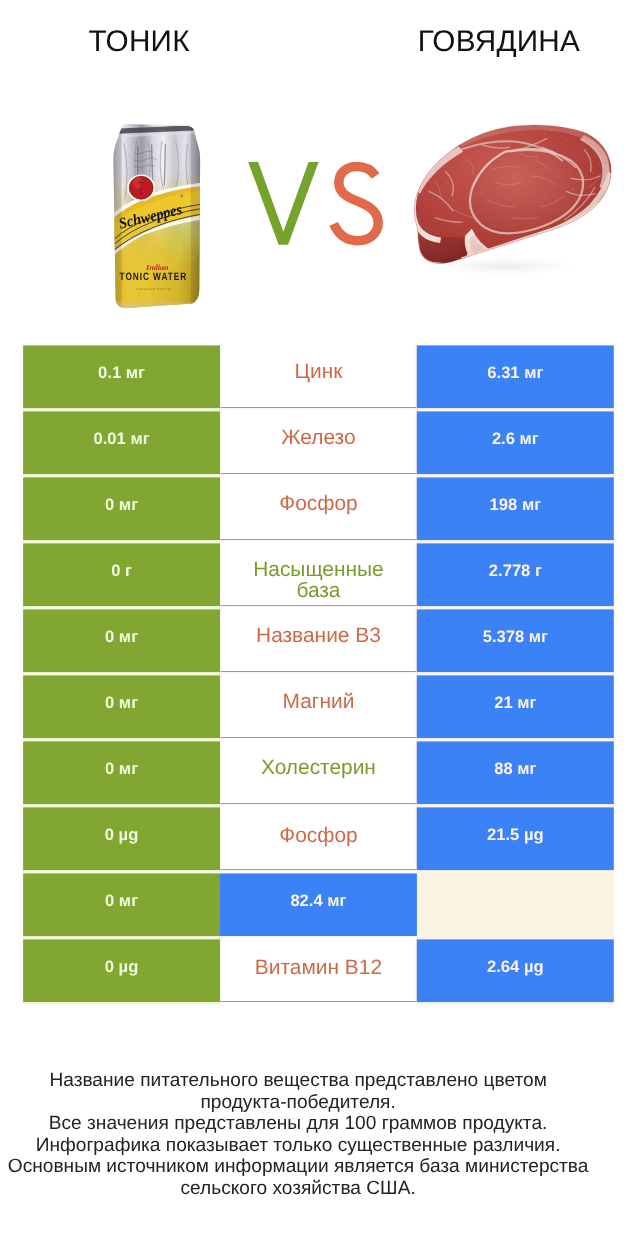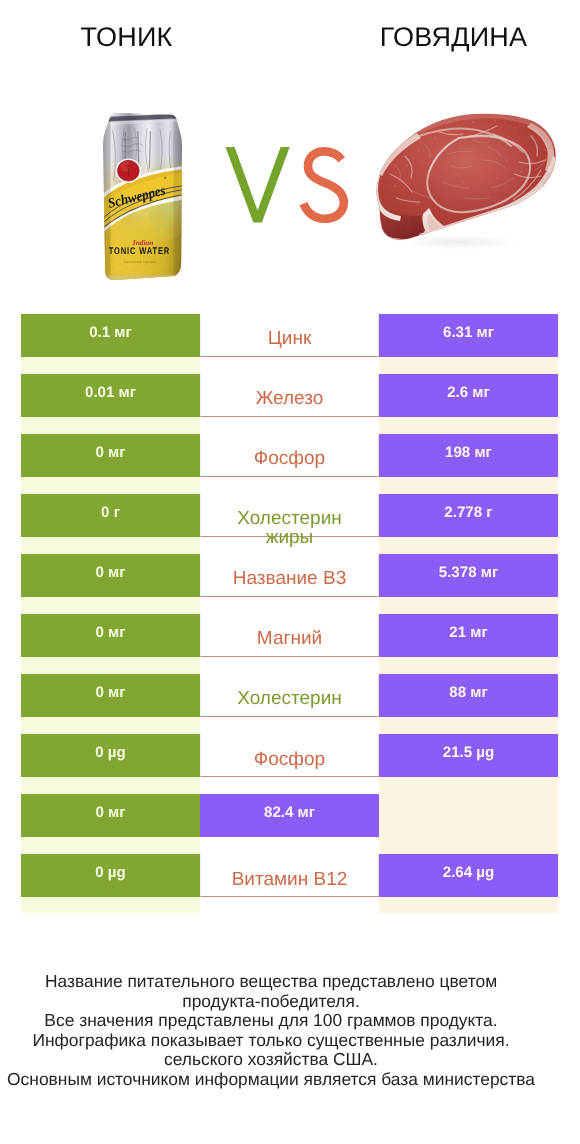--- a/index.html
+++ b/index.html
@@ -19,24 +19,24 @@
   
   #table{position:absolute;left:21px;top:314px;width:537px;}
   #table-bg{position:absolute;left:21px;top:314px;width:537px;height:599px;}
   #table-bg i{position:absolute;top:0;height:599px;display:block;}
   #bg-l{left:0;width:179px;background:#f5fbdc;}
   #bg-m{left:179px;width:179px;background:#ffffff;}
   #bg-r{left:358px;width:179px;background:#fcf4e2;}
   .row{position:relative;height:58.55px;margin-bottom:1.5px;display:flex;}
 
   .row:last-child{margin-bottom:0;}
-  .cell{height:43px;display:flex;align-items:center;justify-content:center;text-align:center;box-sizing:border-box;padding-bottom:7px;}
+  .cell{height:57px;display:flex;align-items:center;justify-content:center;text-align:center;box-sizing:border-box;padding-bottom:7px;}
   .cell-left{width:179px;background:#82a632;color:#f4fbe0;font-size:15.1px;font-weight:700;}
   .cell-mid{width:179px;background:#fff;font-size:19px;font-weight:400;line-height:18.3px;padding:16.2px 14px 0 14px;align-items:flex-start;border-bottom:1.2px solid #c58d7c;border-left:1px solid #f7f0ee;border-right:1px solid #f0ddd6;}
-  .cell-right{width:179px;background:#8b5cf6;color:#fdf3ec;font-size:15.1px;font-weight:700;}
+  .cell-right{width:179px;background:#3b82f6;color:#fdf3ec;font-size:15.1px;font-weight:700;}
   .lbl-green{color:#7b9b2c;}
   .lbl-orange{color:#cd6a47;}
 
   
   #footer{position:absolute;left:0;top:972px;width:542px;text-align:center;font-size:17.4px;line-height:19.6px;color:#232323;font-weight:400;}
 </style>
 </head>
 <body>
 
 <div id="page">
@@ -344,21 +344,21 @@
         <div class="cell cell-mid lbl-orange">Железо</div>
         <div class="cell cell-right">2.6 мг</div>
       </div>
       <div class="row">
         <div class="cell cell-left">0 мг</div>
         <div class="cell cell-mid lbl-orange">Фосфор</div>
         <div class="cell cell-right">198 мг</div>
       </div>
       <div class="row">
         <div class="cell cell-left">0 г</div>
-        <div class="cell cell-mid lbl-green">Холестерин жиры</div>
+        <div class="cell cell-mid lbl-green">Насыщенные база</div>
         <div class="cell cell-right">2.778 г</div>
       </div>
       <div class="row">
         <div class="cell cell-left">0 мг</div>
         <div class="cell cell-mid lbl-orange">Название B3</div>
         <div class="cell cell-right">5.378 мг</div>
       </div>
       <div class="row">
         <div class="cell cell-left">0 мг</div>
         <div class="cell cell-mid lbl-orange">Магний</div>
@@ -383,17 +383,17 @@
         <div class="cell cell-mid lbl-orange">Витамин B12</div>
         <div class="cell cell-right">2.64 µg</div>
       </div>
     </div>
 
   <div id="footer">
       <div>Название питательного вещества представлено цветом</div>
       <div>продукта-победителя.</div>
       <div>Все значения представлены для 100 граммов продукта.</div>
       <div>Инфографика показывает только существенные различия.</div>
+      <div>Основным источником информации является база министерства</div>
       <div>сельского хозяйства США.</div>
-      <div>Основным источником информации является база министерства</div>
     </div>
 
 </div>
 
 </body></html>

